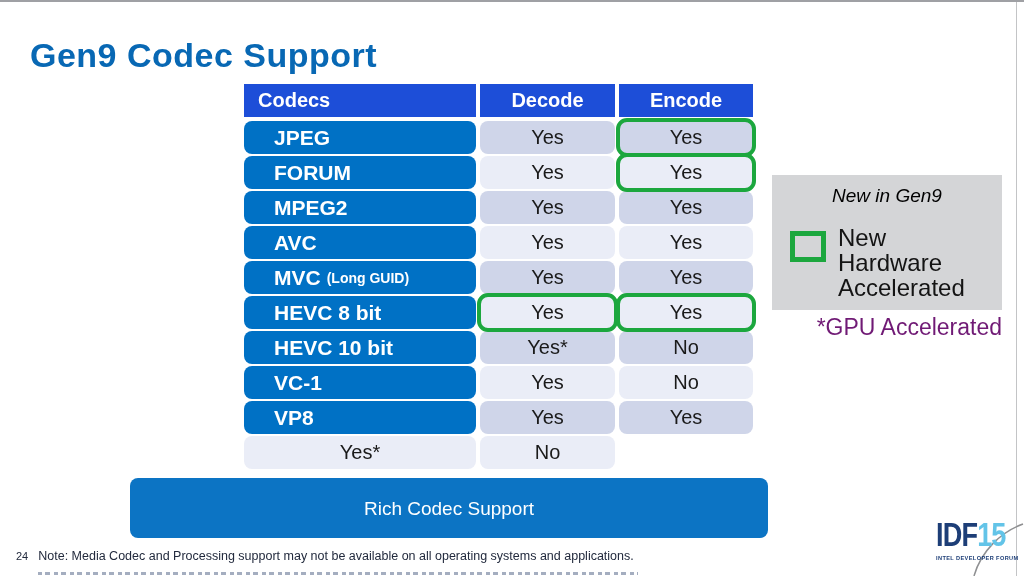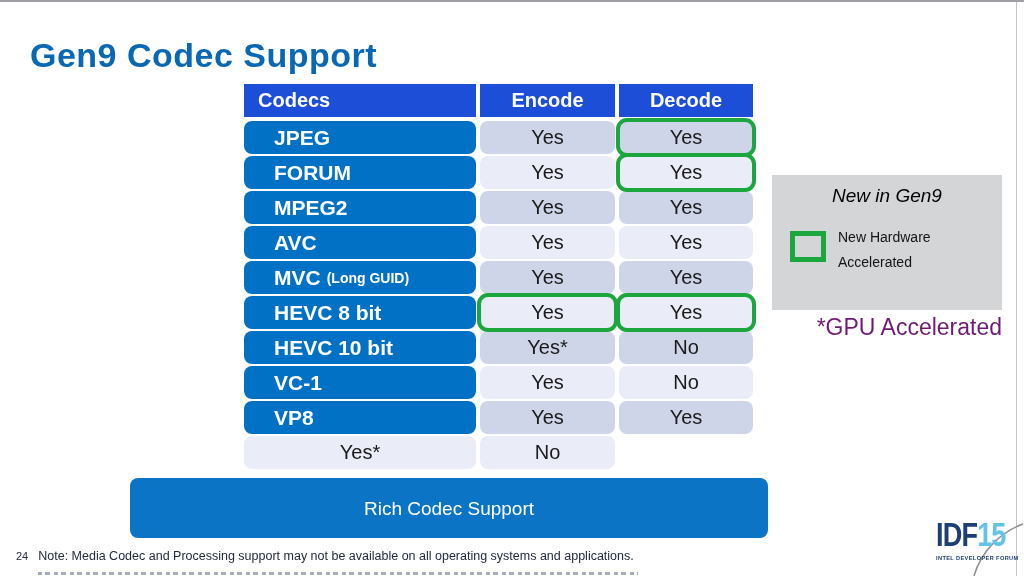--- a/index.html
+++ b/index.html
@@ -27,21 +27,21 @@
   .codec-suffix:empty { display:none; }
   .td.val { justify-content:center; font-size:20px; color:#1a1a1a; background:#eaedf7; }
   .tr.dark .td.val { background:#cfd5e9; }
   .td.boxed { position:relative; z-index:2; outline:4px solid #1ca73e; outline-offset:-1px; }
 
   
   .legend-box { position:absolute; left:772px; top:175px; width:230px; height:135px; background:#d4d5d7; }
   .legend-title { margin-top:10px; text-align:center; font-style:italic; font-size:19px; color:#000000; }
   .legend-item { display:flex; align-items:flex-start; margin:18px 0 0 18px; }
   .green-swatch { width:36px; height:31px; border:5px solid #1ca73e; margin:6px 12px 0 0; flex:none; }
-  .legend-item-label { font-size:14px; line-height:25px; color:#141414; width:150px; }
+  .legend-item-label { font-size:24px; line-height:25px; color:#141414; width:150px; }
   .legend-foot { position:absolute; left:772px; top:314px; width:230px; text-align:right;
                  font-size:23px; color:#701a75; }
 
   
   .banner { position:absolute; left:130px; top:478px; width:638px; height:60px; background:#0c74c4;
             border-radius:8px; color:#ffffff; display:flex; flex-direction:column; align-items:center;
             justify-content:center; line-height:25px; font-size:19px; }
 
   
   .footer { position:absolute; left:16px; top:549px; display:flex; align-items:baseline; color:#222a3d; }
@@ -67,22 +67,22 @@
 
   <svg class="arc-svg" viewBox="0 0 1024 576">
     <path d="M 1023 524 C 1001 532 981 551 974 576" fill="none" stroke="#8f9092" stroke-width="1.5"></path>
   </svg>
 
   <h1 class="page-title">Gen9 Codec Support</h1>
 
   <div class="codec-table">
     <div class="thead">
       <div class="th codec-h">Codecs</div>
+      <div class="th">Decode</div>
       <div class="th">Encode</div>
-      <div class="th">Decode</div>
     </div>
     <div class="tbody" id="tbody">
         <div class="tr dark">
           <div class="td codec">
             <span>JPEG</span>
           </div>
           <div class="td val">Yes</div>
           <div class="td val boxed">Yes</div>
         </div>
         <div class="tr">

